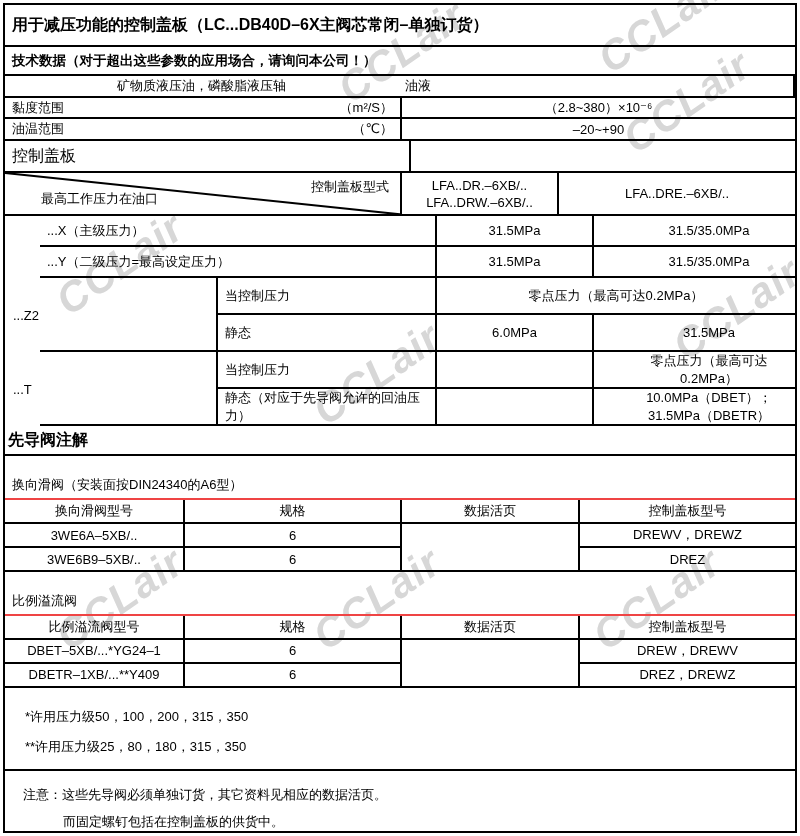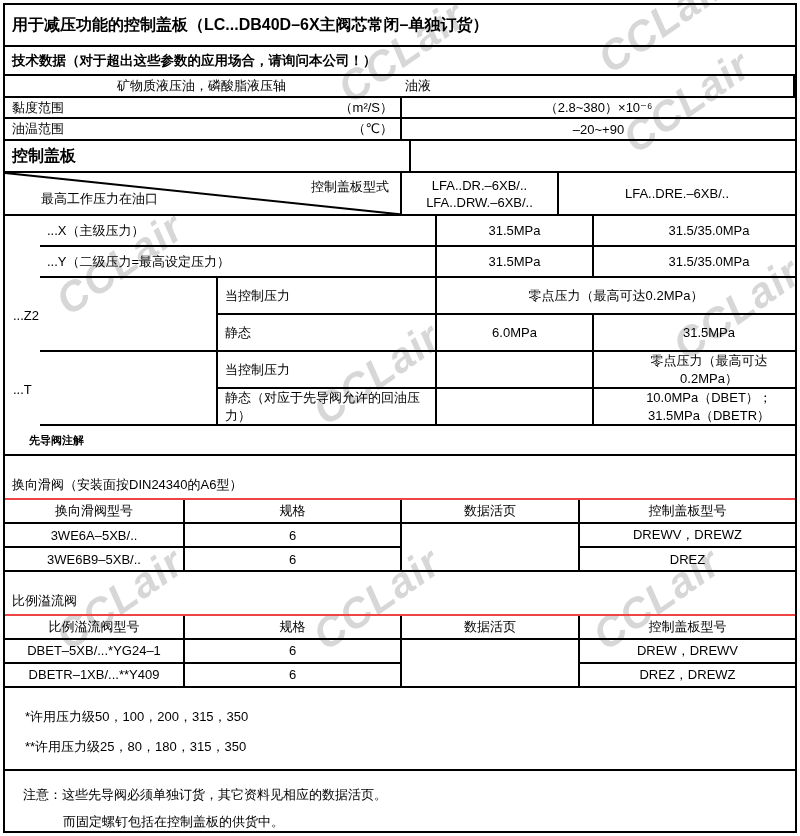--- a/index.html
+++ b/index.html
@@ -16,40 +16,40 @@
   .center{justify-content:center;text-align:center;}
   .title-row{height:49px;display:flex;align-items:center;padding-left:7px;
              font-size:16px;font-weight:bold;}
   .tech-header-row{height:32px;display:flex;align-items:center;padding-left:7px;
                    font-size:13.5px;font-weight:bold;}
   .tech-row{height:26px;}
   .tech-left{width:397px;justify-content:space-between;padding:0 7px;}
   .tech-right{flex:1;}
   .cover-row{height:38px;position:relative;}
   .cover-left{width:397px;align-items:center;display:flex;padding-left:7px;
-              font-size:16px;font-weight:bold;}
+              font-size:16px;font-weight:normal;}
   .cover-right{flex:1;}
   .mh-row{height:52px;}
   .mh-a{width:397px;position:relative;}
   .mh-a svg{position:absolute;left:0;top:0;width:100%;height:100%;}
   .mh-corner-top{position:absolute;top:5px;right:11px;}
   .mh-corner-bottom{position:absolute;bottom:6px;left:36px;}
   .mh-b{width:157px;flex-direction:column;justify-content:center;line-height:17px;text-align:center;}
   .mh-c{flex:1;}
   .m-row{height:37px;margin-left:35px;}
   .m-label{width:397px;padding-left:7px;}
   .m-v1{width:157px;}
   .m-v2{flex:1;padding-left:29px;}
   .pair{position:relative;}
   .p-left{width:178px;border-right:2px solid #000;}
   .p-sub{width:219px;padding-left:7px;}
   .p-span{flex:1;}
   .pair-label{position:absolute;left:8px;top:50%;transform:translateY(-50%);z-index:2;}
-  .pilot-row{height:34px;display:flex;align-items:center;padding-left:24px;
-             font-size:11px;font-weight:bold;text-align:right;}
+  .pilot-row{height:34px;display:flex;align-items:center;padding-left:3px;
+             font-size:16px;font-weight:bold;text-align:right;}
   .gap1{height:46px;display:flex;align-items:flex-end;padding:0 0 4px 7px;}
   .gap2{height:41px;display:flex;align-items:flex-end;padding:4px 0 4px 7px;}
   .stable{border-top:2px solid #ef4444;}
   .s-row{height:24px;}
   .s-c1{width:180px;}
   .s-c2{width:217px;}
   .s-c3{width:178px;}
   .s-c4{flex:1;}
   .nb{border-bottom:none !important;}
   .footnotes{height:96px;box-sizing:border-box;padding:20px 0 0 20px;}

